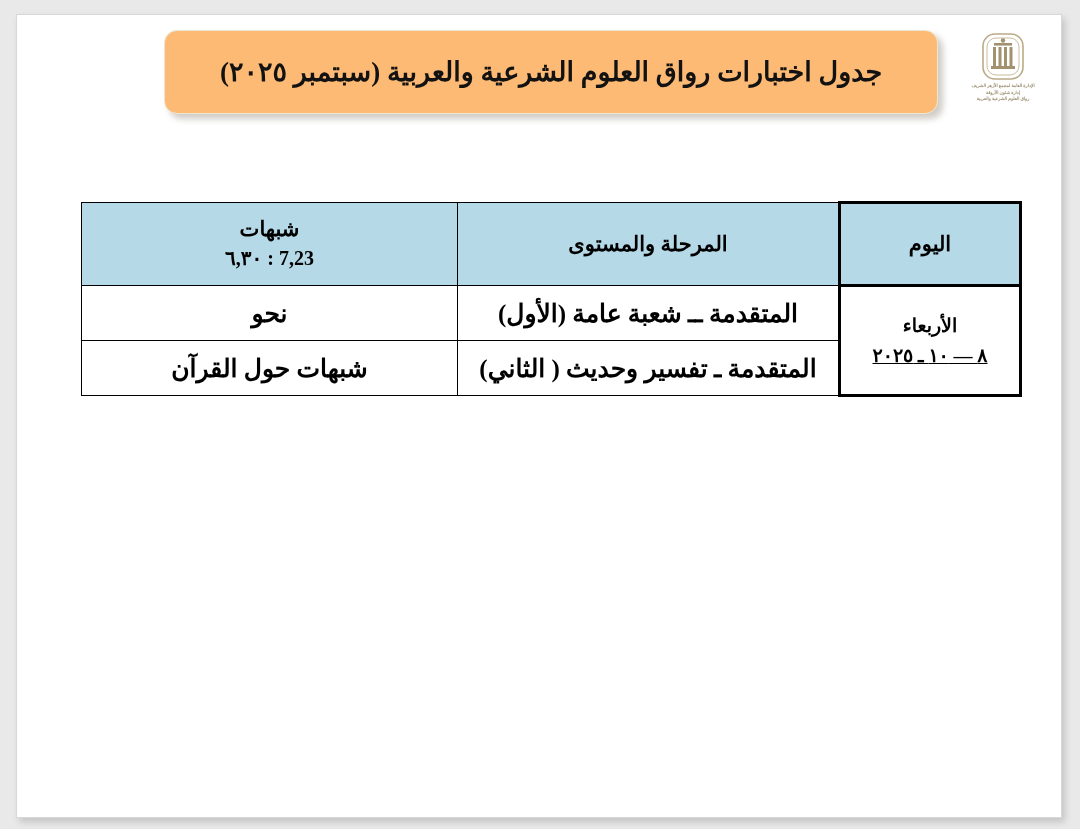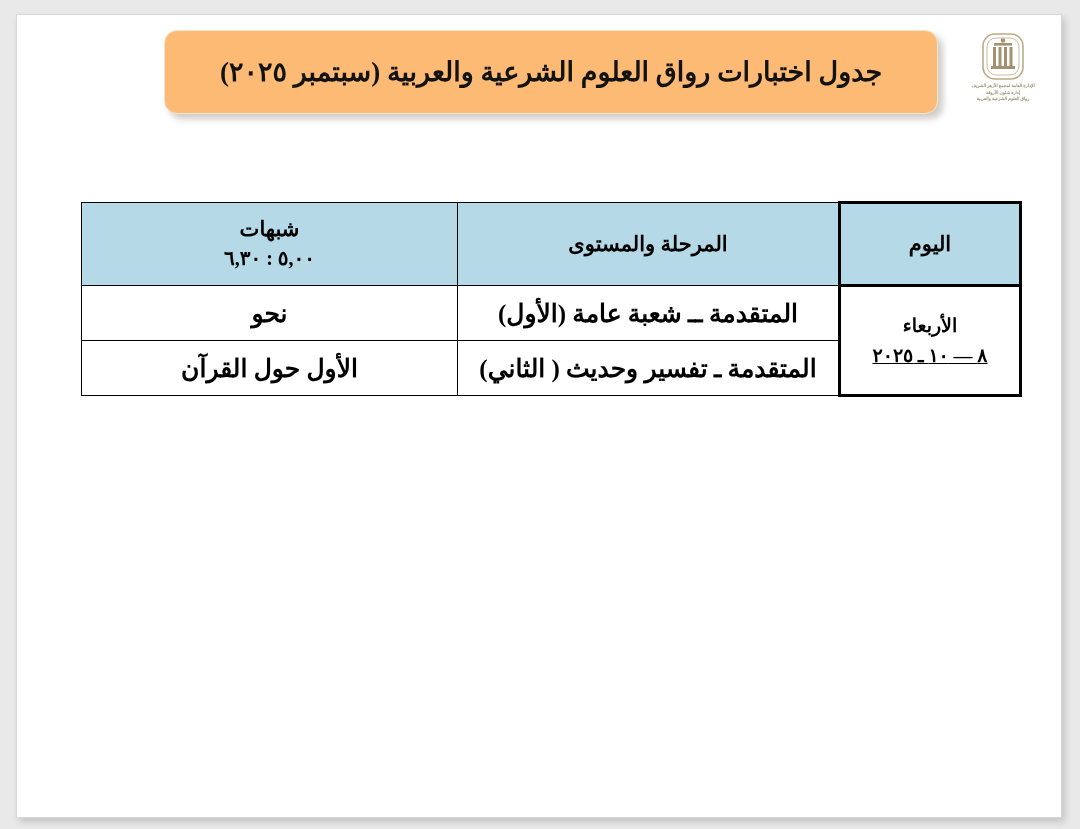--- a/index.html
+++ b/index.html
@@ -203,34 +203,34 @@
         <col class="col-day">
         <col class="col-stage">
         <col class="col-subject">
       </colgroup>
       <thead>
         <tr>
           <th class="hdr hdr-day">اليوم</th>
           <th class="hdr">المرحلة والمستوى</th>
           <th class="hdr">
             <span class="hdr-subject-line1">شبهات</span>
-            <span class="hdr-subject-line2">٥,٠٠ : ٦,٣٠</span>
+            <span class="hdr-subject-line2">7,23 : ٦,٣٠</span>
           </th>
         </tr>
       </thead>
       <tbody>
         <tr>
           <td class="cell-day" rowspan="2">
             <span class="day-name">الأربعاء</span>
             <span class="day-date">٨ — ١٠ ـ ٢٠٢٥</span>
           </td>
           <td class="cell-body cell-stage">المتقدمة ــ شعبة عامة (الأول)</td>
           <td class="cell-body">نحو</td>
         </tr>
         <tr>
           <td class="cell-body cell-stage">المتقدمة ـ  تفسير وحديث ( الثاني)</td>
-          <td class="cell-body">الأول حول القرآن</td>
+          <td class="cell-body">شبهات حول القرآن</td>
         </tr>
       </tbody>
     </table>
   </div>
 
 </div>
 
 </body></html>

